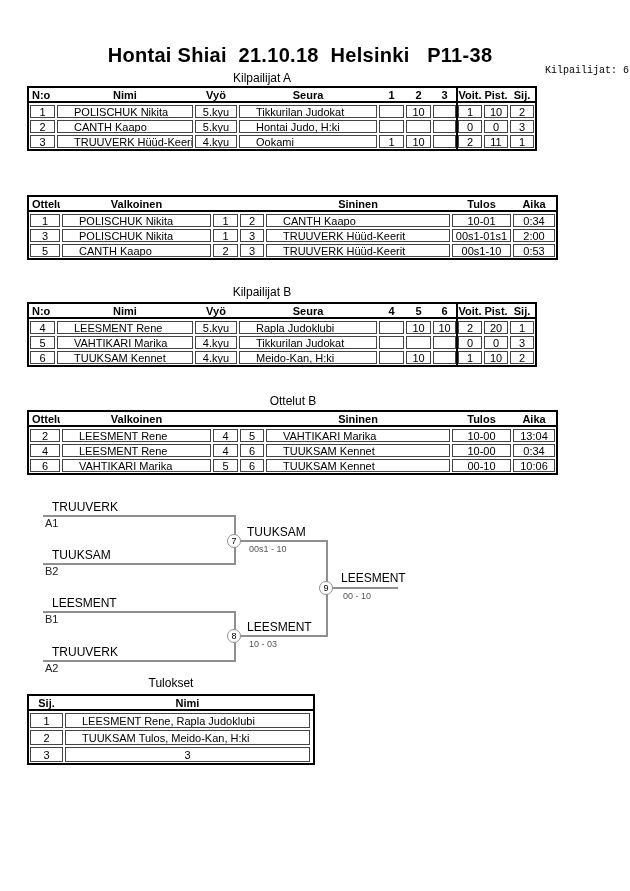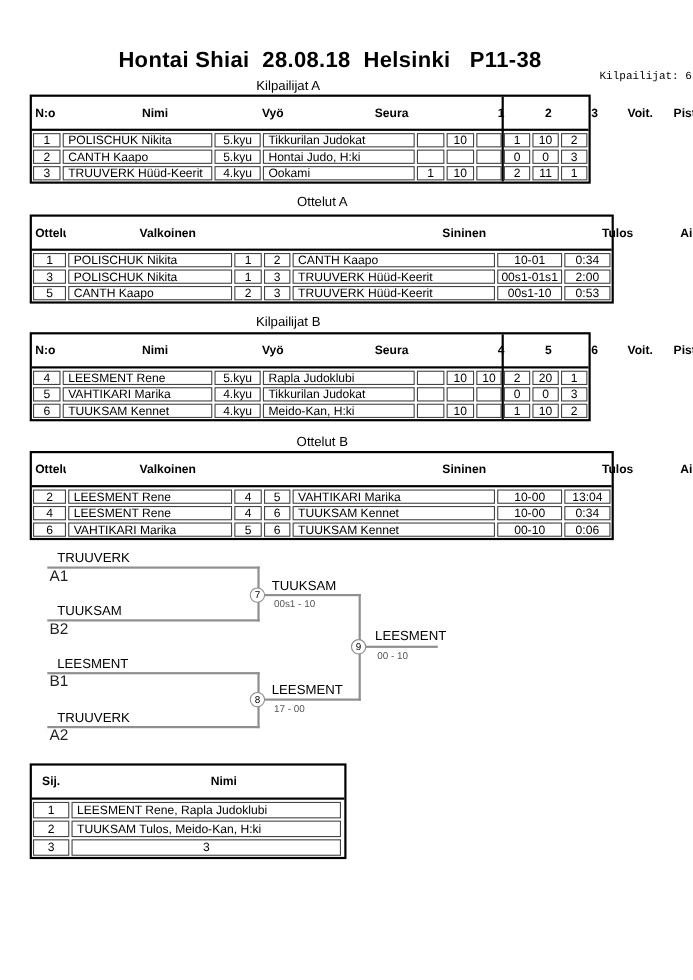--- a/index.html
+++ b/index.html
@@ -15,54 +15,54 @@
     font-size:20px; font-weight:bold; white-space:pre; letter-spacing:0.3px;
   }
   .section-title {
     font-size:12px; font-weight:normal; text-align:center; white-space:pre;
   }
   .participants-note { left:545px; top:65px; font-size:10px;font-family:Liberation Mono, monospace; }
 
   
   .tbl { position:absolute; border:2px solid #000; background:#fff; }
   .tbl-head {
-    display:grid; column-gap:18px; padding:1px 1px 0 1px; height:31px;
+    display:grid; column-gap:2px; padding:1px 1px 0 1px; height:15px;
     align-items:center; font-weight:bold; font-size:11px;
     border-bottom:2px solid #000; line-height:13px; white-space:nowrap;
   }
   .tbl-body { display:grid; gap:2px; padding:2px 1px 1px 1px; }
   .cell {
     border:1px solid #444; height:13px; line-height:12px; font-size:11px;
     white-space:nowrap; overflow:hidden; background:#fff;
   }
   .tbl-results .cell { height:15px; line-height:14px; }
   .hcell { white-space:nowrap; overflow:hidden; }
-  .a-l { text-align:left; padding-left:4px; }
+  .a-l { text-align:left; padding-left:16px; }
   .a-c { text-align:center; }
   .hcell.a-l { padding-left:2px; }
   .vdiv { position:absolute; top:0; bottom:0; width:2px; background:#000; }
 
   
   #bracket { left:0; top:495px; width:630px; height:195px;margin-left:16px; }
   .bline { position:absolute; background:#8f8f8f; }
   .b-name { position:absolute; font-size:12px; line-height:13px; white-space:nowrap; }
-  .b-seed { position:absolute; font-size:14px; line-height:11px; color:#222; white-space:nowrap; }
+  .b-seed { position:absolute; font-size:11px; line-height:11px; color:#222; white-space:nowrap; }
   .b-score { position:absolute; font-size:9px; line-height:10px; color:#555; white-space:nowrap; }
   .b-circle {
     position:absolute; width:14px; height:14px; border:1px solid #8f8f8f;
     border-radius:50%; background:#fff; font-size:9px; line-height:12px;
     text-align:center; color:#000;
   }
 </style>
 </head>
 <body>
 
 <div id="canvas">
 
-  <div class="abs page-title">Hontai Shiai  28.08.18  Helsinki   P11-38</div>
+  <div class="abs page-title">Hontai Shiai  21.10.18  Helsinki   P11-38</div>
   <div class="abs participants-note">Kilpailijat: 6</div>
 
   <div class="abs section-title" style="left:0;top:71px;width:524px">Kilpailijat A</div>
   <div class="tbl" style="left:27px;top:86px;width:510px">
     <div class="vdiv" style="left:427px"></div>
   <div class="tbl-head" style="grid-template-columns: 25px 136px 42px 138px 25px 25px 23px 24px 24px 24px;">
         <div class="hcell a-l">N:o</div>
         <div class="hcell a-c">Nimi</div>
         <div class="hcell a-c">Vyö</div>
         <div class="hcell a-c">Seura</div>
@@ -100,21 +100,20 @@
         <div class="cell a-l">Ookami</div>
         <div class="cell a-c">1</div>
         <div class="cell a-c">10</div>
         <div class="cell a-c"></div>
         <div class="cell a-c">2</div>
         <div class="cell a-c">11</div>
         <div class="cell a-c">1</div>
       </div>
     </div>
 
-  <div class="abs section-title" style="left:0;top:176px;width:586px">Ottelut A</div>
   <div class="tbl" style="left:27px;top:195px;width:531px">
       <div class="tbl-head" style="grid-template-columns: 30px 149px 25px 24px 184px 59px 42px;">
         <div class="hcell a-l">Ottelu</div>
         <div class="hcell a-c">Valkoinen</div>
         <div class="hcell a-c"></div>
         <div class="hcell a-c"></div>
         <div class="hcell a-c">Sininen</div>
         <div class="hcell a-c">Tulos</div>
         <div class="hcell a-c">Aika</div>
       </div>
@@ -217,21 +216,21 @@
         <div class="cell a-c">6</div>
         <div class="cell a-l">TUUKSAM Kennet</div>
         <div class="cell a-c">10-00</div>
         <div class="cell a-c">0:34</div>
         <div class="cell a-c">6</div>
         <div class="cell a-l">VAHTIKARI Marika</div>
         <div class="cell a-c">5</div>
         <div class="cell a-c">6</div>
         <div class="cell a-l">TUUKSAM Kennet</div>
         <div class="cell a-c">00-10</div>
-        <div class="cell a-c">0:06</div>
+        <div class="cell a-c">10:06</div>
       </div>
     </div>
 
   <div class="abs" id="bracket">
 
     <div class="bline" style="left:27px;top:20px;width:193px;height:2px"></div>
     <div class="bline" style="left:27px;top:68px;width:193px;height:2px"></div>
     <div class="bline" style="left:218px;top:20px;width:2px;height:50px"></div>
     <div class="bline" style="left:27px;top:116px;width:193px;height:2px"></div>
     <div class="bline" style="left:27px;top:165px;width:193px;height:2px"></div>
@@ -250,27 +249,28 @@
     <div class="b-seed" style="left:29px;top:119px">B1</div>
     <div class="b-name" style="left:36px;top:151px">TRUUVERK</div>
     <div class="b-seed" style="left:29px;top:168px">A2</div>
 
     <div class="b-circle" style="left:211px;top:39px">7</div>
     <div class="b-name" style="left:231px;top:31px">TUUKSAM</div>
     <div class="b-score" style="left:233px;top:49px">00s1 - 10</div>
 
     <div class="b-circle" style="left:211px;top:134px">8</div>
     <div class="b-name" style="left:231px;top:126px">LEESMENT</div>
-    <div class="b-score" style="left:233px;top:144px">17 - 00</div>
+    <div class="b-score" style="left:233px;top:144px">10 - 03</div>
 
     <div class="b-circle" style="left:303px;top:86px">9</div>
     <div class="b-name" style="left:325px;top:77px">LEESMENT</div>
     <div class="b-score" style="left:327px;top:96px">00 - 10</div>
   </div>
 
+  <div class="abs section-title" style="left:0;top:676px;width:342px">Tulokset</div>
   <div class="tbl tbl-results" style="left:27px;top:694px;width:288px">
       <div class="tbl-head" style="grid-template-columns: 33px 245px;">
         <div class="hcell a-c">Sij.</div>
         <div class="hcell a-c">Nimi</div>
       </div>
       <div class="tbl-body" style="grid-template-columns: 33px 245px;">
         <div class="cell a-c">1</div>
         <div class="cell a-l">LEESMENT Rene, Rapla Judoklubi</div>
         <div class="cell a-c">2</div>
         <div class="cell a-l">TUUKSAM Tulos, Meido-Kan, H:ki</div>

